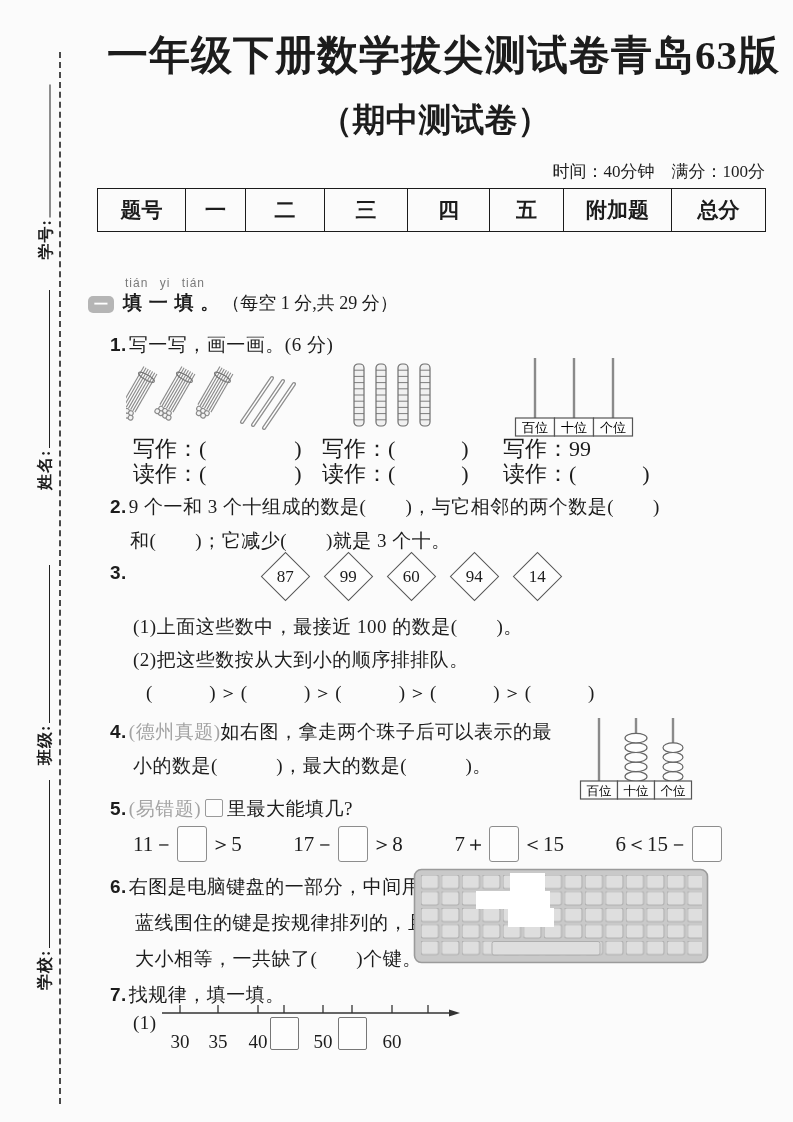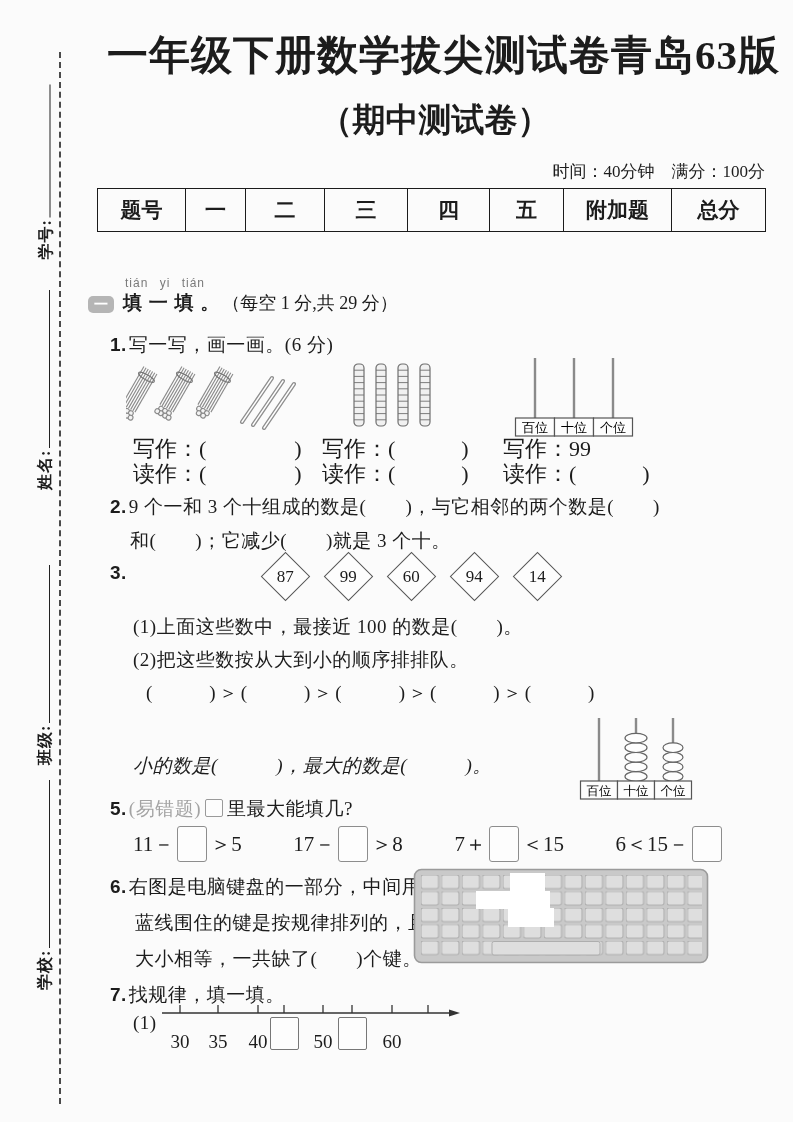--- a/index.html
+++ b/index.html
@@ -303,21 +303,24 @@
     <div class="diamond">
         <span>14</span>
       </div>
   </div>
   <div class="qline" style="left:133px;top:614px;">(1)上面这些数中，最接近 100 的数是(　　)。</div>
   <div class="qline" style="left:133px;top:647px;">(2)把这些数按从大到小的顺序排排队。</div>
   <div class="order-row">
     <span>(　　　)</span><span class="gt">＞</span><span>(　　　)</span><span class="gt">＞</span><span>(　　　)</span><span class="gt">＞</span><span>(　　　)</span><span class="gt">＞</span><span>(　　　)</span>
   </div>
 
-  <div class="qline" style="left:133px;top:753px;font-style:italic;">小的数是(　　　)，最大的数是(　　　)。</div>
+  <div class="qline" style="left:110px;top:719px;">
+    <span class="qnum">4.</span><span class="tag">(德州真题)</span><span>如右图，拿走两个珠子后可以表示的最</span>
+  </div>
+  <div class="qline" style="left:133px;top:753px;">小的数是(　　　)，最大的数是(　　　)。</div>
 
   <svg class="abs" style="left:578px;top:716px;" width="118" height="86" viewBox="0 0 118 86">
     <g stroke="#8a8a8a" stroke-width="2.4">
       <line x1="21" y1="2" x2="21" y2="65"></line>
         <line x1="58" y1="2" x2="58" y2="65"></line>
         <line x1="95" y1="2" x2="95" y2="65"></line>
     </g>
     <g fill="#fdfdfd" stroke="#666" stroke-width="1.2">
       <ellipse cx="58" cy="60.5" rx="11" ry="4.8"></ellipse>
         <ellipse cx="58" cy="50.9" rx="11" ry="4.8"></ellipse>

